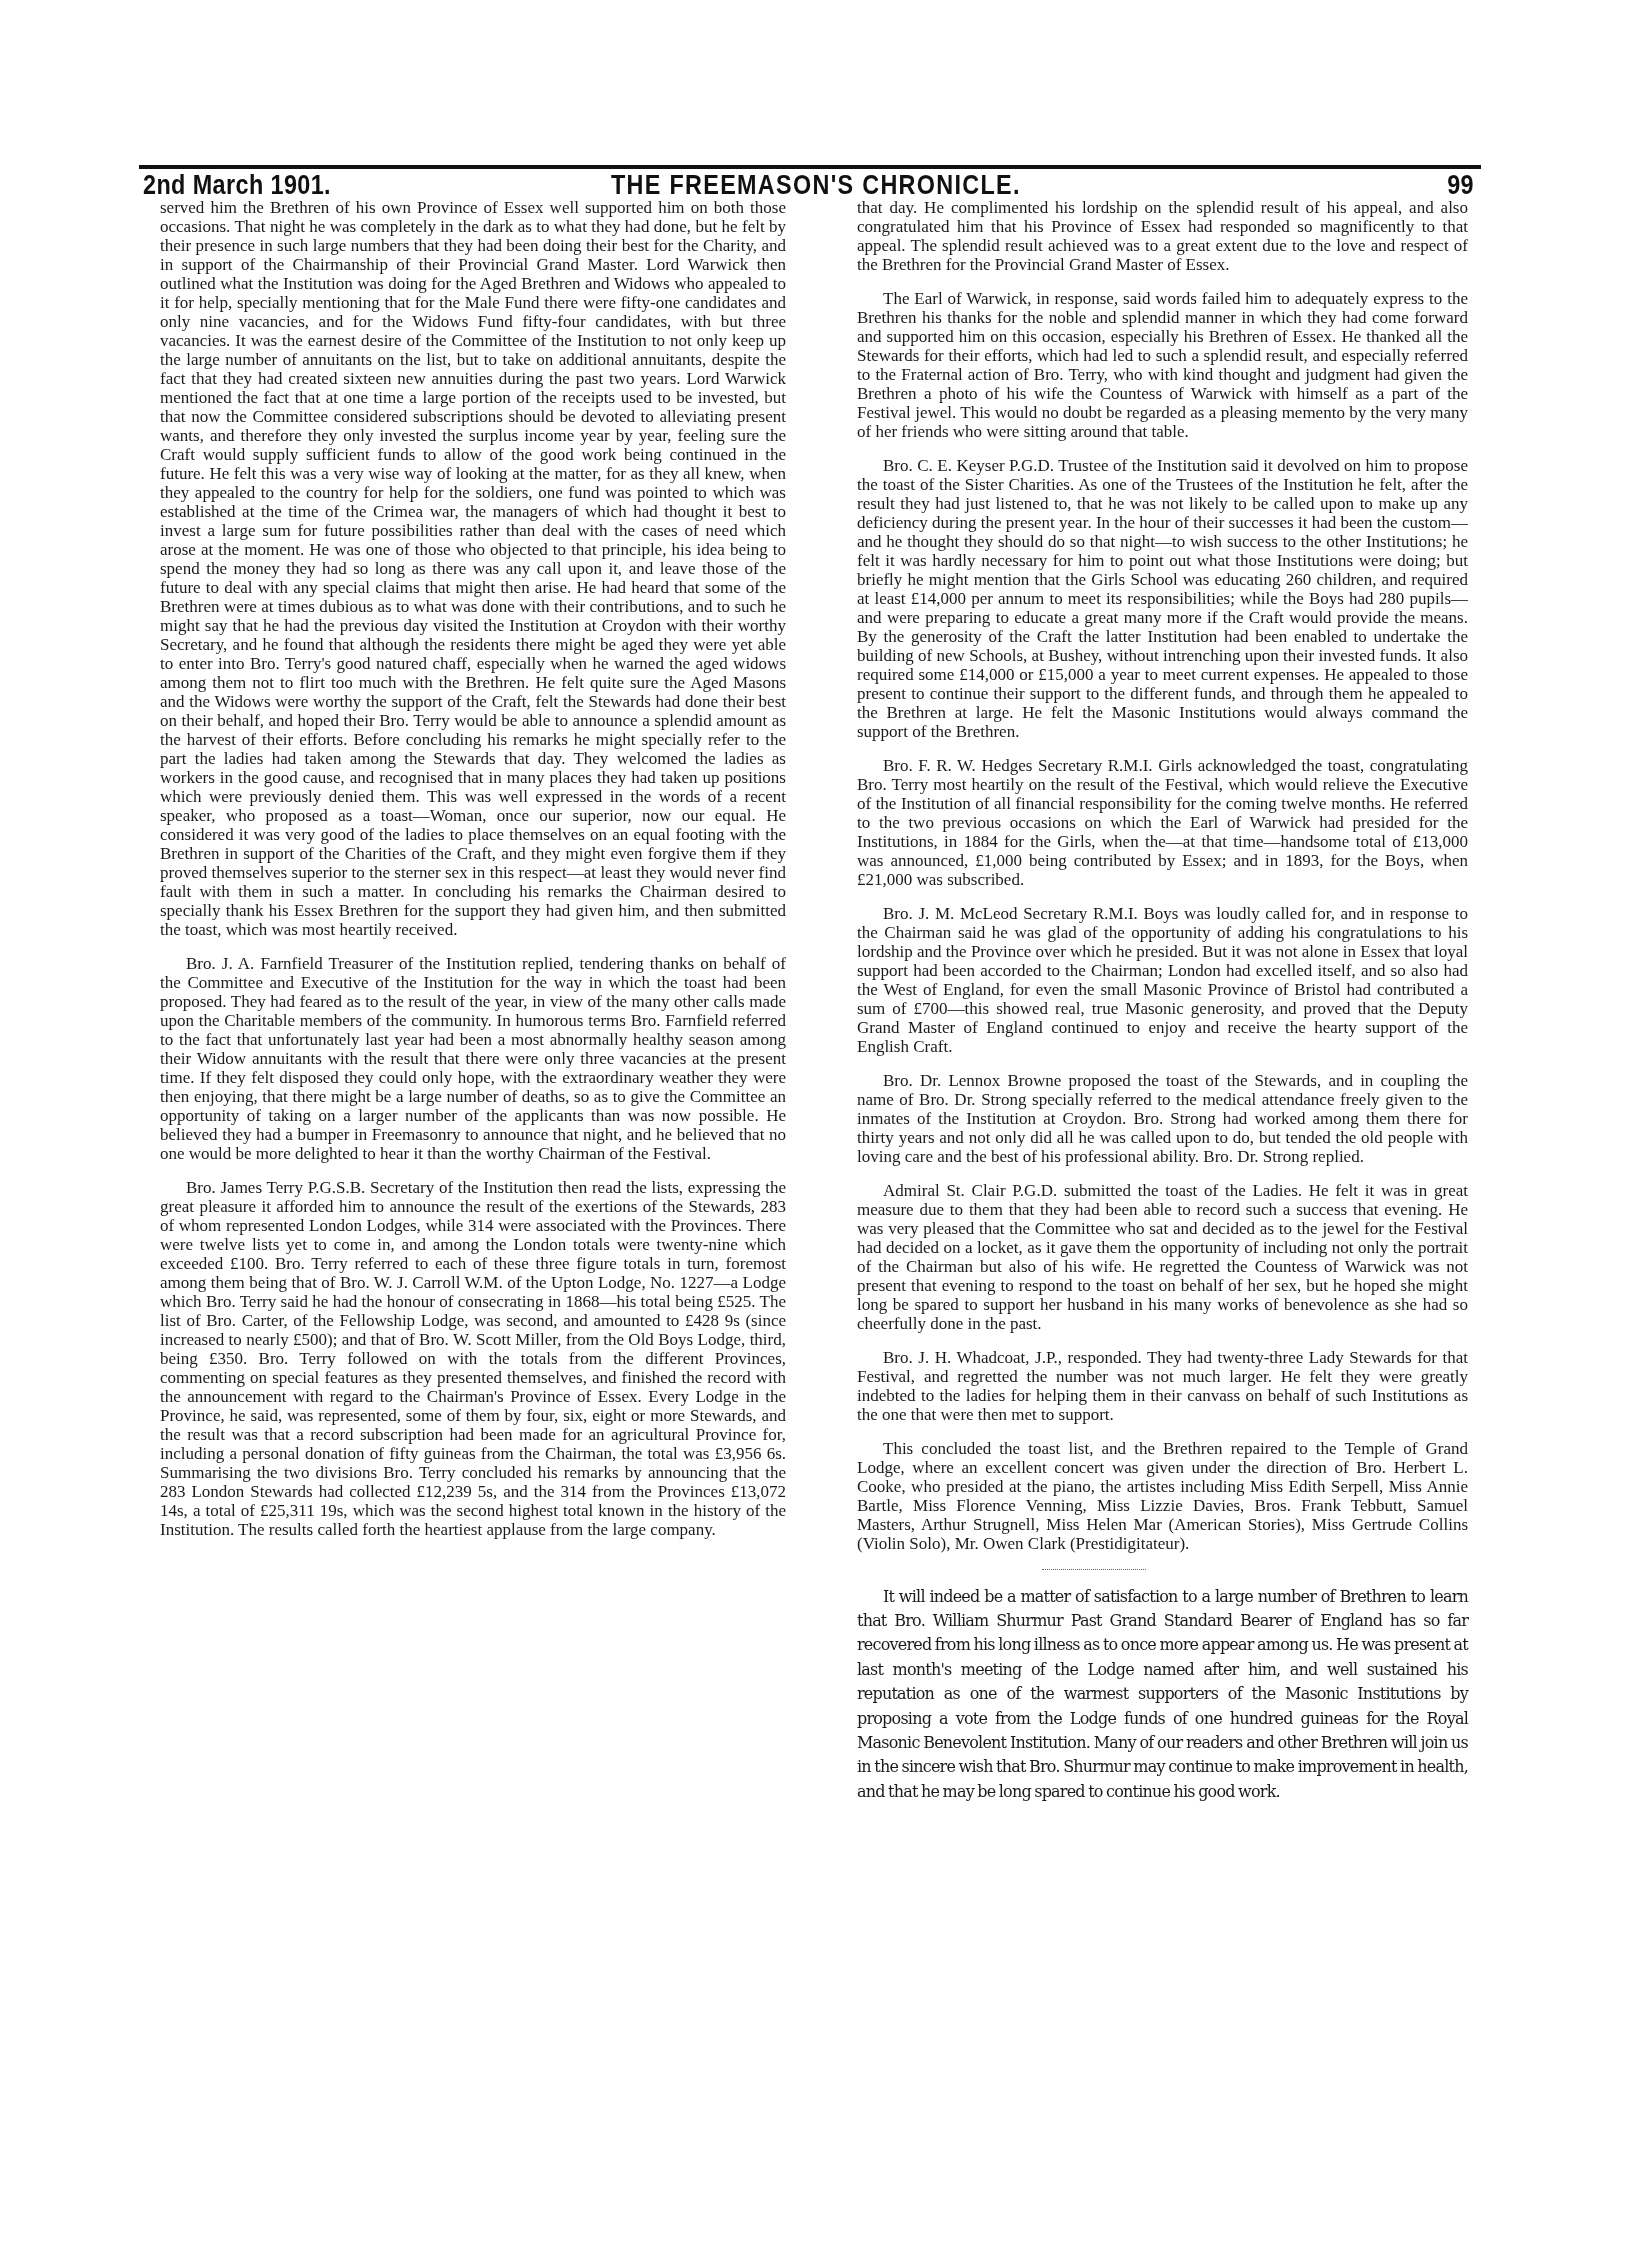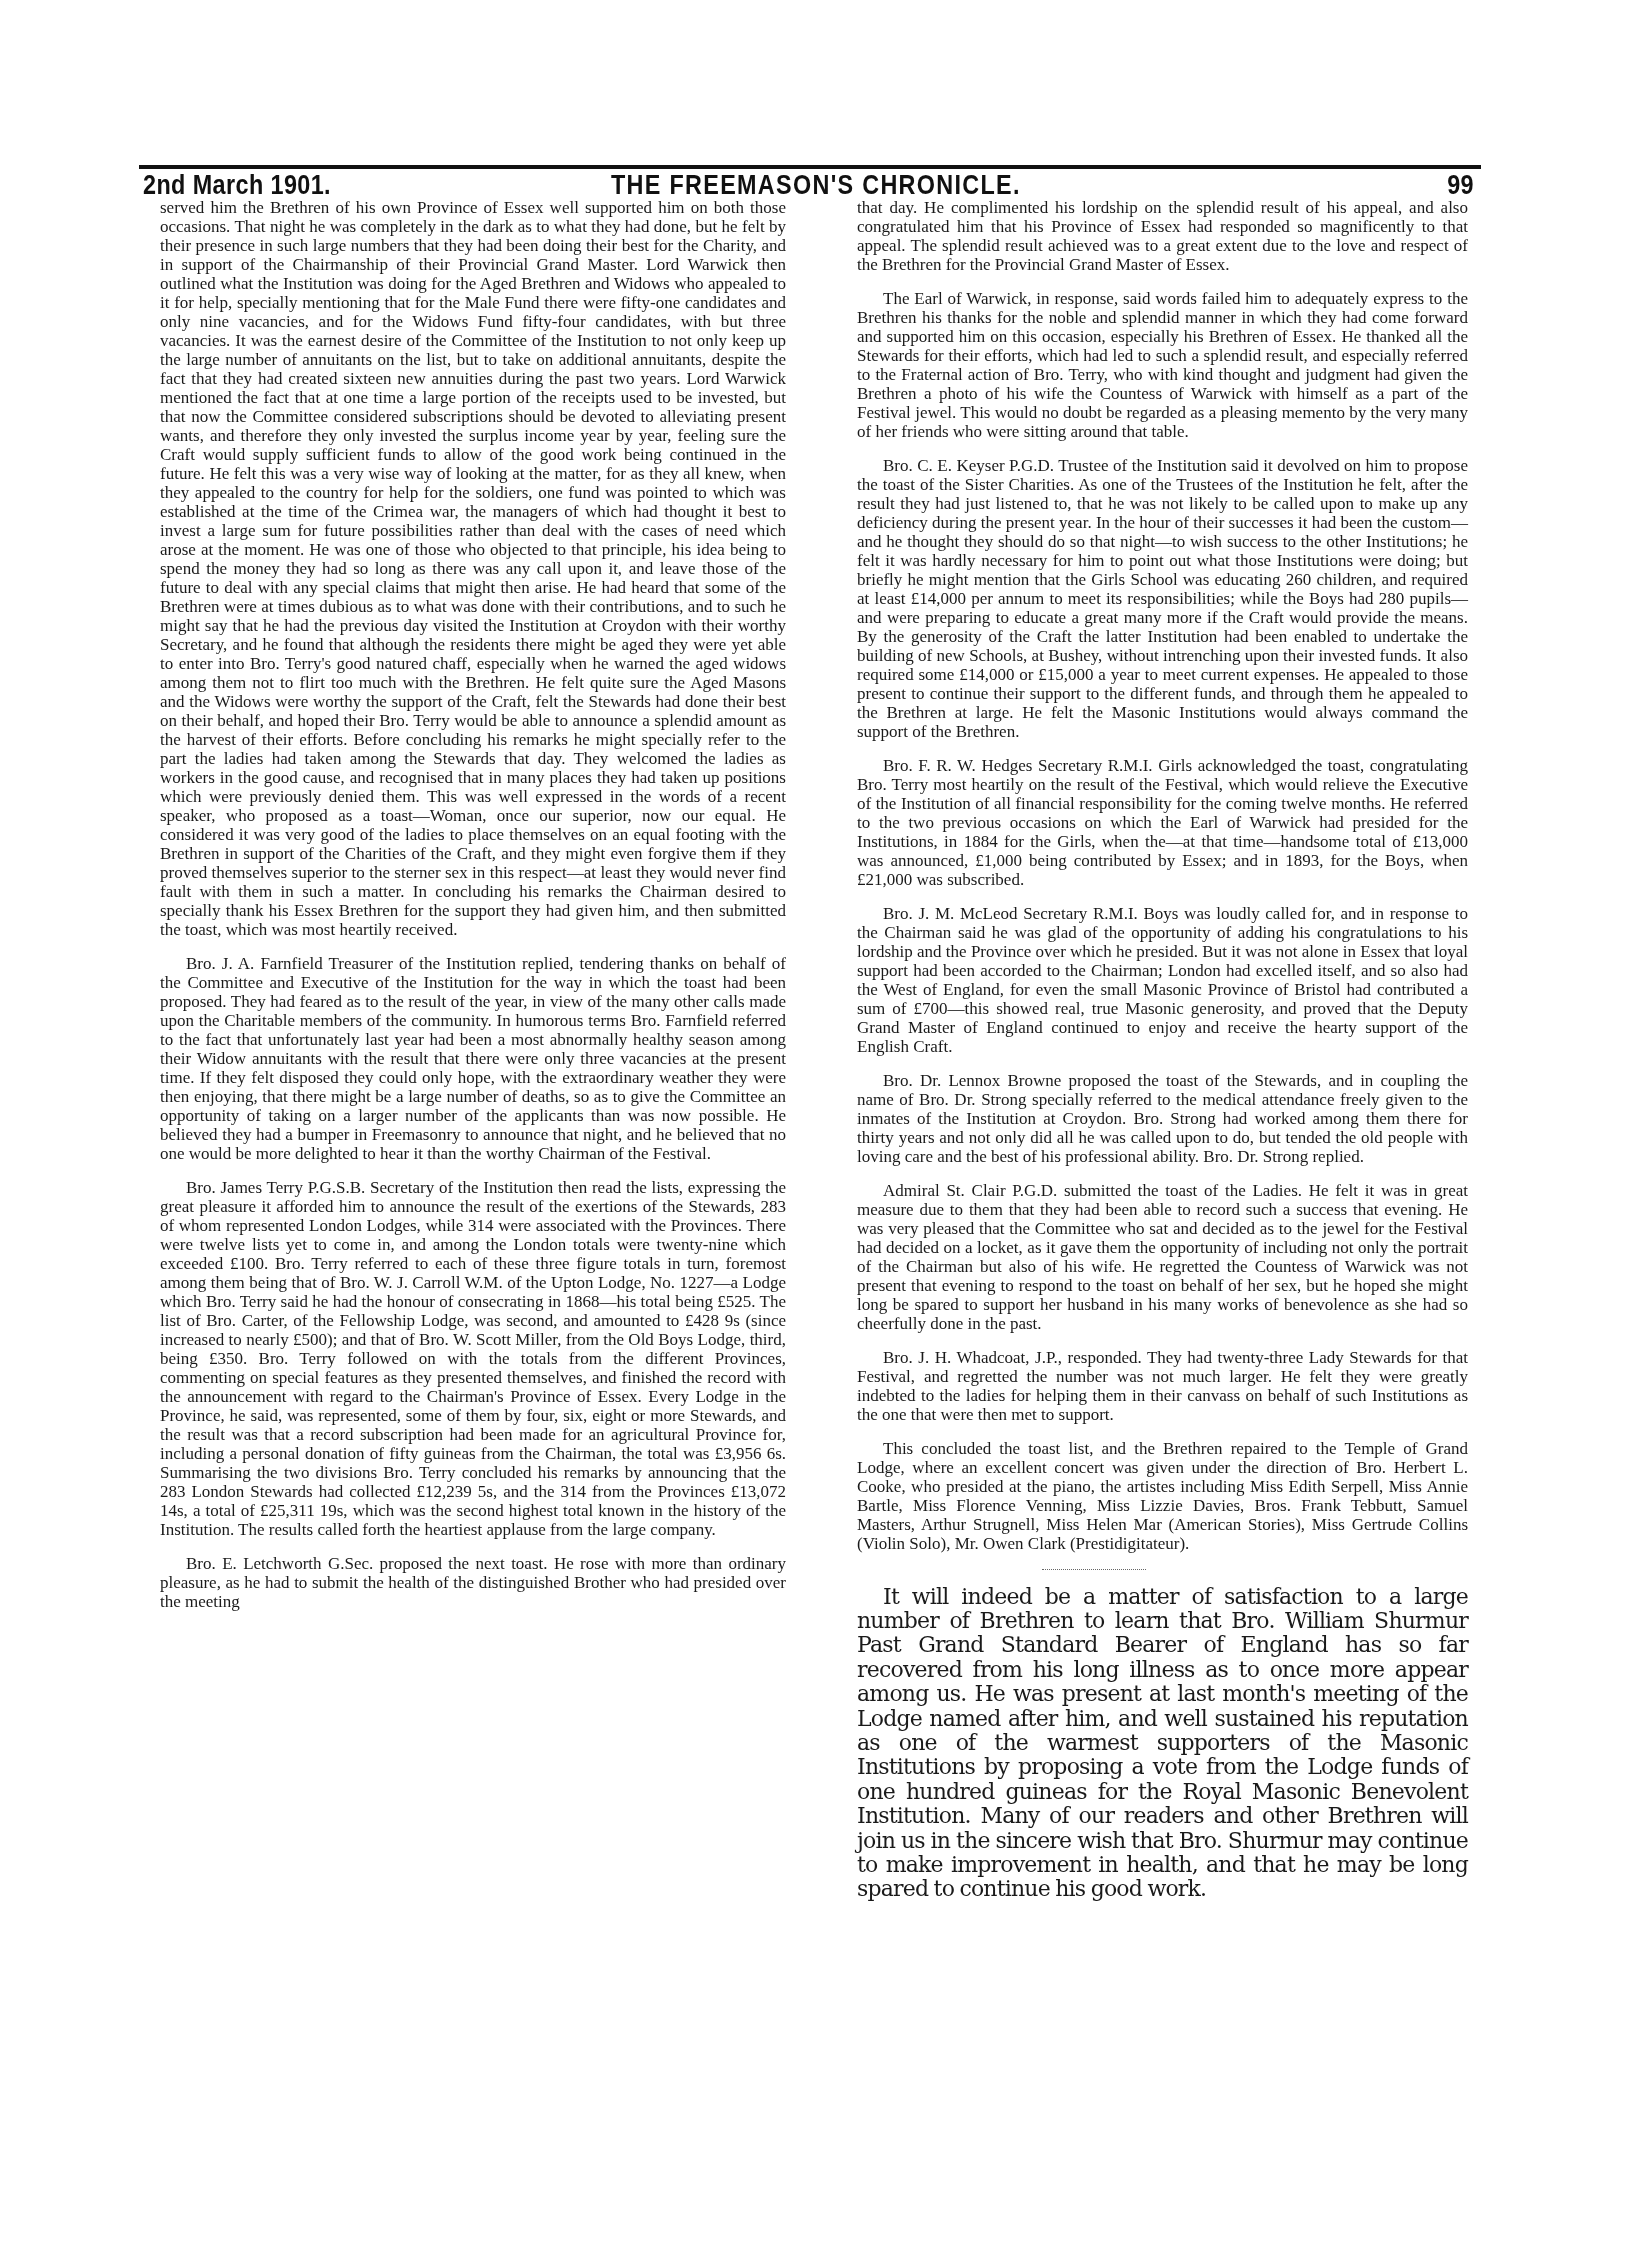--- a/index.html
+++ b/index.html
@@ -31,41 +31,40 @@
   }
   .col.left { left: 145px; width: 656px; }
   .col.right { left: 842px; width: 641px; }
   .col p { margin: 15px; text-indent: 26px; }
   .col p.cont { text-indent: 0; }
   .sep {
     width: 104px; height: 0; border-top: 0.9px dotted #666;
     margin: 15.6px auto 10.4px auto; position: relative; left: -69px;
   }
   .note {
-    font-size: 22px; line-height: 24.4px; text-align: justify;
+    font-size: 16px; line-height: 24.4px; text-align: justify;
     text-indent: 28px; margin: 0;
     font-family: "DejaVu Serif", "Liberation Serif", serif;
     letter-spacing: -0.8px; word-spacing: -0.9px;
   }
 </style>
 </head>
 <body>
 
 <div class="masthead">
   <span class="date">2nd March 1901.</span>
   <span class="title">THE FREEMASON'S CHRONICLE.</span>
   <span class="page">99</span>
 </div>
 <div class="rule"></div>
 
 <div class="col left">
   <p class="cont">served him the Brethren of his own Province of Essex well supported him on both those occasions. That night he was completely in the dark as to what they had done, but he felt by their presence in such large numbers that they had been doing their best for the Charity, and in support of the Chairmanship of their Provincial Grand Master. Lord Warwick then outlined what the Institution was doing for the Aged Brethren and Widows who appealed to it for help, specially mentioning that for the Male Fund there were fifty-one candidates and only nine vacancies, and for the Widows Fund fifty-four candidates, with but three vacancies. It was the earnest desire of the Committee of the Institution to not only keep up the large number of annuitants on the list, but to take on additional annuitants, despite the fact that they had created sixteen new annuities during the past two years. Lord Warwick mentioned the fact that at one time a large portion of the receipts used to be invested, but that now the Committee considered subscriptions should be devoted to alleviating present wants, and therefore they only invested the surplus income year by year, feeling sure the Craft would supply sufficient funds to allow of the good work being continued in the future. He felt this was a very wise way of looking at the matter, for as they all knew, when they appealed to the country for help for the soldiers, one fund was pointed to which was established at the time of the Crimea war, the managers of which had thought it best to invest a large sum for future possibilities rather than deal with the cases of need which arose at the moment. He was one of those who objected to that principle, his idea being to spend the money they had so long as there was any call upon it, and leave those of the future to deal with any special claims that might then arise. He had heard that some of the Brethren were at times dubious as to what was done with their contributions, and to such he might say that he had the previous day visited the Institution at Croydon with their worthy Secretary, and he found that although the residents there might be aged they were yet able to enter into Bro. Terry's good natured chaff, especially when he warned the aged widows among them not to flirt too much with the Brethren. He felt quite sure the Aged Masons and the Widows were worthy the support of the Craft, felt the Stewards had done their best on their behalf, and hoped their Bro. Terry would be able to announce a splendid amount as the harvest of their efforts. Before concluding his remarks he might specially refer to the part the ladies had taken among the Stewards that day. They welcomed the ladies as workers in the good cause, and recognised that in many places they had taken up positions which were previously denied them. This was well expressed in the words of a recent speaker, who proposed as a toast—Woman, once our superior, now our equal. He considered it was very good of the ladies to place themselves on an equal footing with the Brethren in support of the Charities of the Craft, and they might even forgive them if they proved themselves superior to the sterner sex in this respect—at least they would never find fault with them in such a matter. In concluding his remarks the Chairman desired to specially thank his Essex Brethren for the support they had given him, and then submitted the toast, which was most heartily received.</p>
   <p>Bro. J. A. Farnfield Treasurer of the Institution replied, tendering thanks on behalf of the Committee and Executive of the Institution for the way in which the toast had been proposed. They had feared as to the result of the year, in view of the many other calls made upon the Charitable members of the community. In humorous terms Bro. Farnfield referred to the fact that unfortunately last year had been a most abnormally healthy season among their Widow annuitants with the result that there were only three vacancies at the present time. If they felt disposed they could only hope, with the extraordinary weather they were then enjoying, that there might be a large number of deaths, so as to give the Committee an opportunity of taking on a larger number of the applicants than was now possible. He believed they had a bumper in Freemasonry to announce that night, and he believed that no one would be more delighted to hear it than the worthy Chairman of the Festival.</p>
   <p>Bro. James Terry P.G.S.B. Secretary of the Institution then read the lists, expressing the great pleasure it afforded him to announce the result of the exertions of the Stewards, 283 of whom represented London Lodges, while 314 were associated with the Provinces. There were twelve lists yet to come in, and among the London totals were twenty-nine which exceeded £100. Bro. Terry referred to each of these three figure totals in turn, foremost among them being that of Bro. W. J. Carroll W.M. of the Upton Lodge, No. 1227—a Lodge which Bro. Terry said he had the honour of consecrating in 1868—his total being £525. The list of Bro. Carter, of the Fellowship Lodge, was second, and amounted to £428 9s (since increased to nearly £500); and that of Bro. W. Scott Miller, from the Old Boys Lodge, third, being £350. Bro. Terry followed on with the totals from the different Provinces, commenting on special features as they presented themselves, and finished the record with the announcement with regard to the Chairman's Province of Essex. Every Lodge in the Province, he said, was represented, some of them by four, six, eight or more Stewards, and the result was that a record subscription had been made for an agricultural Province for, including a personal donation of fifty guineas from the Chairman, the total was £3,956 6s. Summarising the two divisions Bro. Terry concluded his remarks by announcing that the 283 London Stewards had collected £12,239 5s, and the 314 from the Provinces £13,072 14s, a total of £25,311 19s, which was the second highest total known in the history of the Institution. The results called forth the heartiest applause from the large company.</p>
-  <p>Bro. E. Letchworth G.Sec. proposed the next toast. He rose with more than ordinary pleasure, as he had to submit the health of the distinguished Brother who had presided over the meeting</p>
 </div>
 
 <div class="col right">
   <p class="cont">that day. He complimented his lordship on the splendid result of his appeal, and also congratulated him that his Province of Essex had responded so magnificently to that appeal. The splendid result achieved was to a great extent due to the love and respect of the Brethren for the Provincial Grand Master of Essex.</p>
   <p>The Earl of Warwick, in response, said words failed him to adequately express to the Brethren his thanks for the noble and splendid manner in which they had come forward and supported him on this occasion, especially his Brethren of Essex. He thanked all the Stewards for their efforts, which had led to such a splendid result, and especially referred to the Fraternal action of Bro. Terry, who with kind thought and judgment had given the Brethren a photo of his wife the Countess of Warwick with himself as a part of the Festival jewel. This would no doubt be regarded as a pleasing memento by the very many of her friends who were sitting around that table.</p>
   <p>Bro. C. E. Keyser P.G.D. Trustee of the Institution said it devolved on him to propose the toast of the Sister Charities. As one of the Trustees of the Institution he felt, after the result they had just listened to, that he was not likely to be called upon to make up any deficiency during the present year. In the hour of their successes it had been the custom—and he thought they should do so that night—to wish success to the other Institutions; he felt it was hardly necessary for him to point out what those Institutions were doing; but briefly he might mention that the Girls School was educating 260 children, and required at least £14,000 per annum to meet its responsibilities; while the Boys had 280 pupils—and were preparing to educate a great many more if the Craft would provide the means. By the generosity of the Craft the latter Institution had been enabled to undertake the building of new Schools, at Bushey, without intrenching upon their invested funds. It also required some £14,000 or £15,000 a year to meet current expenses. He appealed to those present to continue their support to the different funds, and through them he appealed to the Brethren at large. He felt the Masonic Institutions would always command the support of the Brethren.</p>
   <p>Bro. F. R. W. Hedges Secretary R.M.I. Girls acknowledged the toast, congratulating Bro. Terry most heartily on the result of the Festival, which would relieve the Executive of the Institution of all financial responsibility for the coming twelve months. He referred to the two previous occasions on which the Earl of Warwick had presided for the Institutions, in 1884 for the Girls, when the—at that time—handsome total of £13,000 was announced, £1,000 being contributed by Essex; and in 1893, for the Boys, when £21,000 was subscribed.</p>
   <p>Bro. J. M. McLeod Secretary R.M.I. Boys was loudly called for, and in response to the Chairman said he was glad of the opportunity of adding his congratulations to his lordship and the Province over which he presided. But it was not alone in Essex that loyal support had been accorded to the Chairman; London had excelled itself, and so also had the West of England, for even the small Masonic Province of Bristol had contributed a sum of £700—this showed real, true Masonic generosity, and proved that the Deputy Grand Master of England continued to enjoy and receive the hearty support of the English Craft.</p>
   <p>Bro. Dr. Lennox Browne proposed the toast of the Stewards, and in coupling the name of Bro. Dr. Strong specially referred to the medical attendance freely given to the inmates of the Institution at Croydon. Bro. Strong had worked among them there for thirty years and not only did all he was called upon to do, but tended the old people with loving care and the best of his professional ability. Bro. Dr. Strong replied.</p>
   <p>Admiral St. Clair P.G.D. submitted the toast of the Ladies. He felt it was in great measure due to them that they had been able to record such a success that evening. He was very pleased that the Committee who sat and decided as to the jewel for the Festival had decided on a locket, as it gave them the opportunity of including not only the portrait of the Chairman but also of his wife. He regretted the Countess of Warwick was not present that evening to respond to the toast on behalf of her sex, but he hoped she might long be spared to support her husband in his many works of benevolence as she had so cheerfully done in the past.</p>

